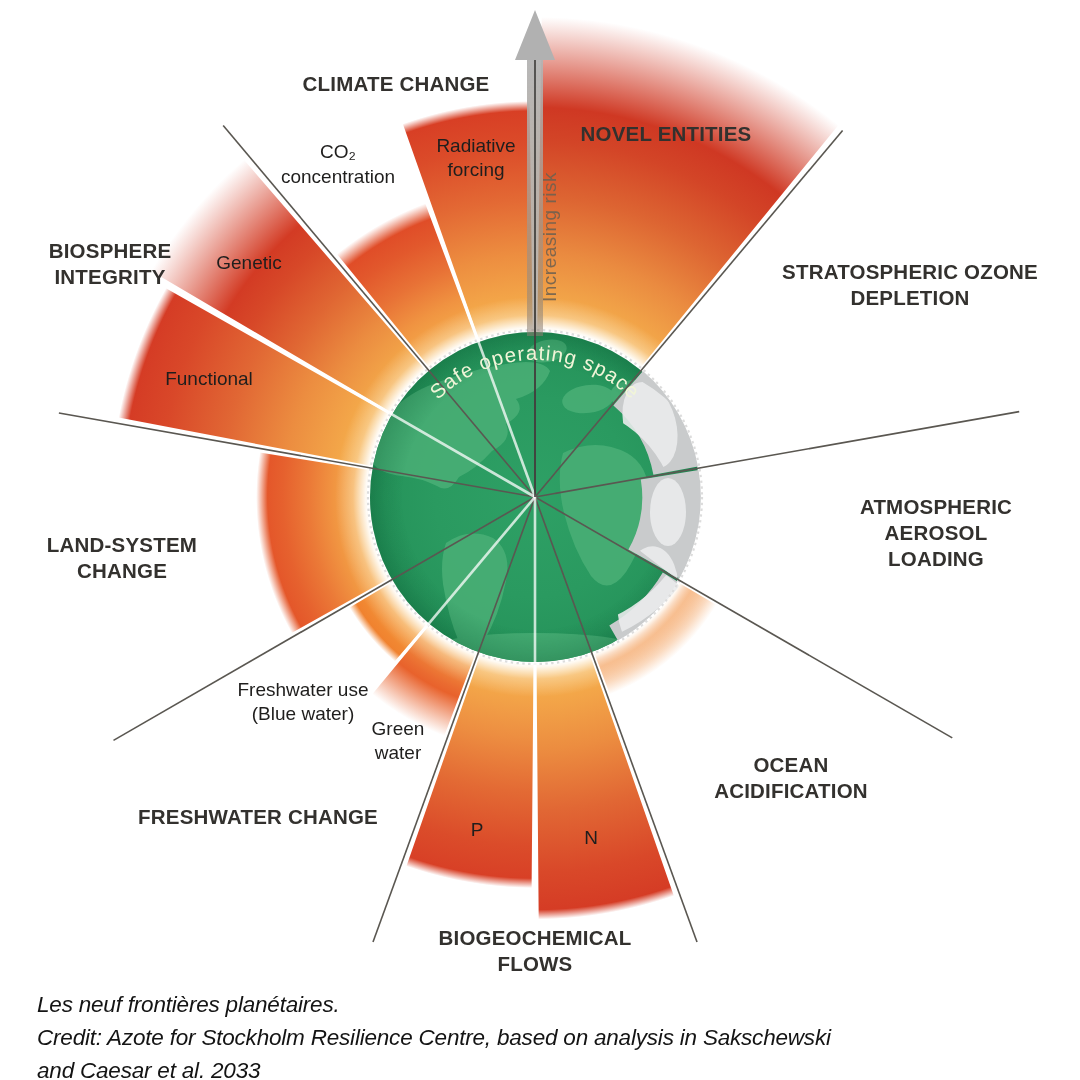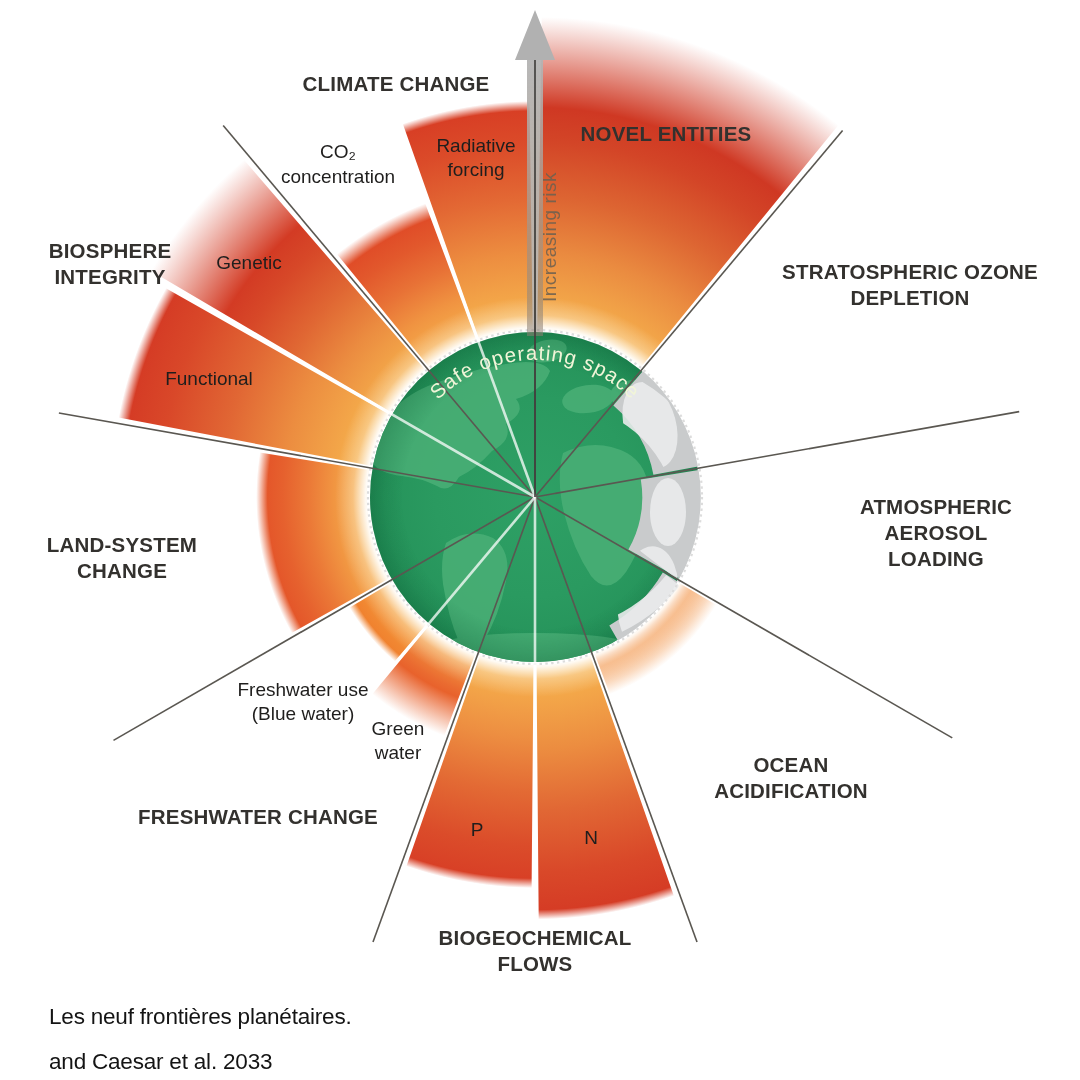--- a/index.html
+++ b/index.html
@@ -9,21 +9,21 @@
   text{text-anchor:middle;}
   .cap{font-family:"Liberation Sans","DejaVu Sans",sans-serif;font-size:20.5px;font-weight:700;
        fill:#33312E;letter-spacing:.2px;}
   .sub{font-family:"Liberation Sans","DejaVu Sans",sans-serif;font-size:19px;font-weight:400;fill:#1F1E1D;}
   .sos{font-family:"Liberation Sans","DejaVu Sans",sans-serif;font-size:20.5px;font-weight:400;
        fill:#F1F5D8;letter-spacing:1.1px;}
   .risk{font-family:"Liberation Sans","DejaVu Sans",sans-serif;font-size:19px;fill:#6E6150;
         opacity:.88;letter-spacing:.5px;}
   #caption{position:absolute;left:33px;top:986px;color:#141414;font-size:22.5px;
            line-height:29px;letter-spacing:-.2px;}
-  #caption p{margin:16px;}
+  #caption p{margin:4px;font-style:italic;}
 </style>
 </head>
 <body>
 
 <svg id="figure" width="1080" height="980" viewBox="0 0 1080 980">
   <defs id="dyn-defs">
     <clipPath id="globeClip">
         <circle cx="535" cy="497" r="165"></circle>
       </clipPath>
     <radialGradient id="globeGrad" cx="535" cy="497" r="166" gradientUnits="userSpaceOnUse">
@@ -242,14 +242,15 @@
     <text class="cap" x="122" y="578">CHANGE</text>
     <text class="cap" x="110" y="258">BIOSPHERE</text>
     <text class="cap" x="110" y="284">INTEGRITY</text>
     <text class="sub" x="249" y="269">Genetic</text>
     <text class="sub" x="209" y="385">Functional</text>
   </g>
 </svg>
 
 <div id="caption">
   <p>Les neuf frontières planétaires.</p>
+  <p>Credit: Azote for Stockholm Resilience Centre, based on analysis in Sakschewski</p>
   <p>and Caesar et al. 2033</p>
 </div>
 
 </body></html>

